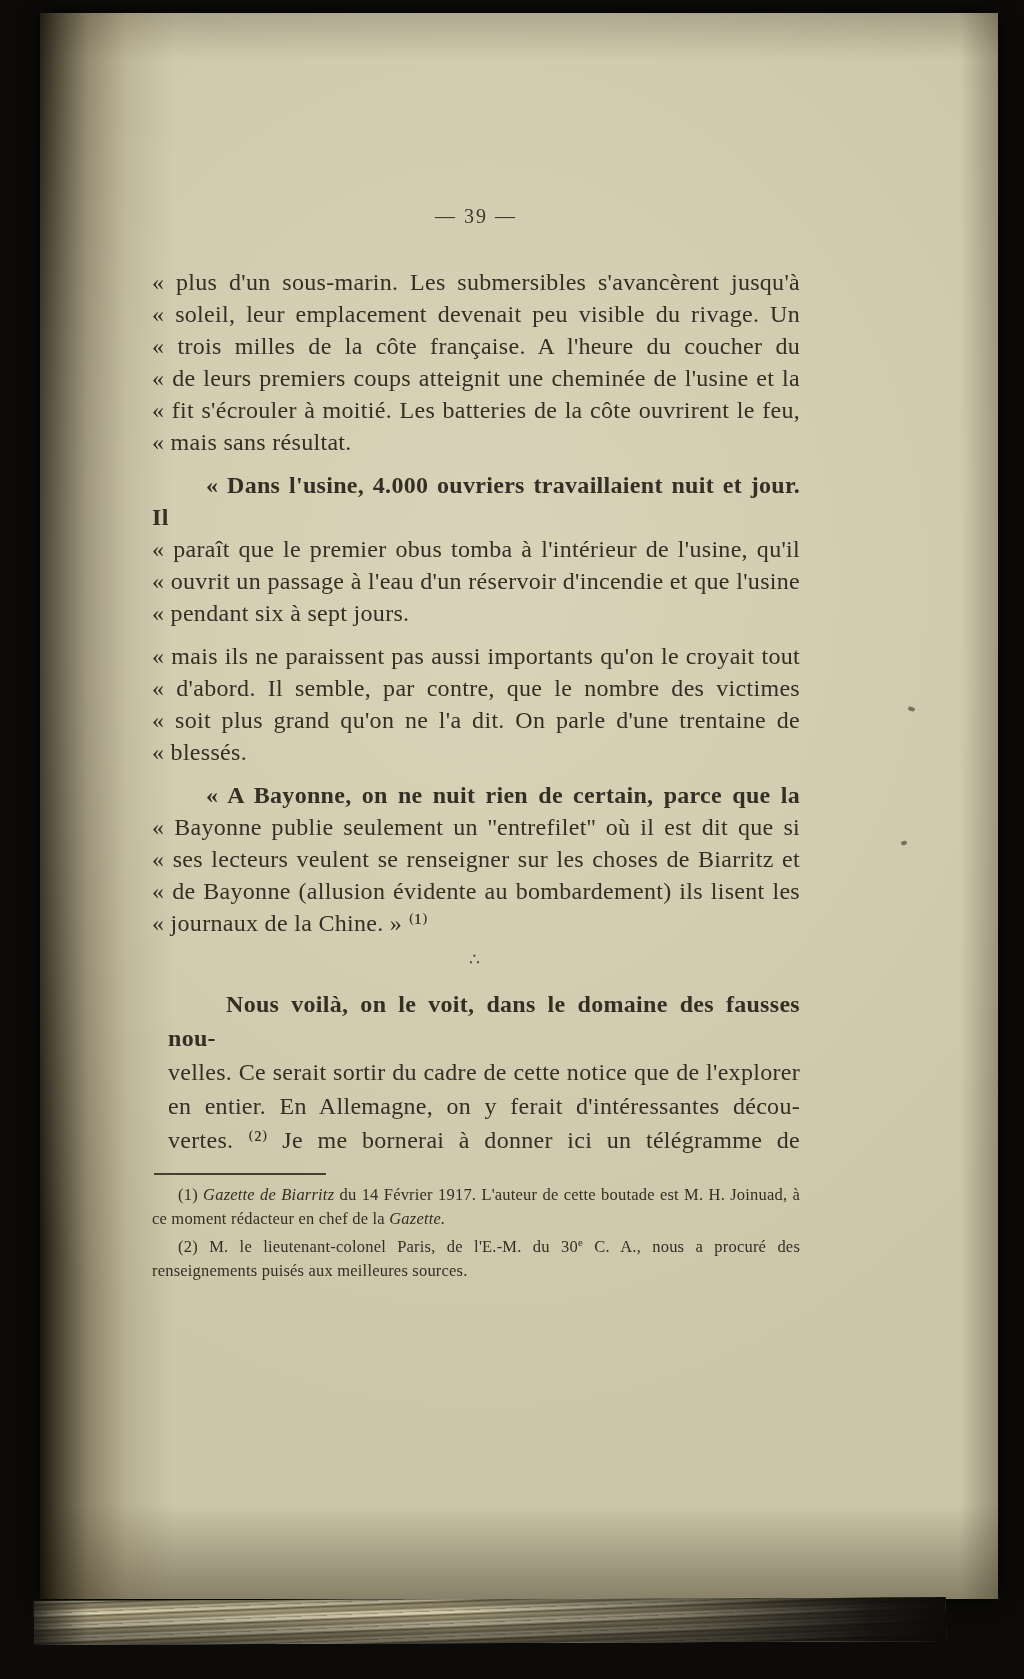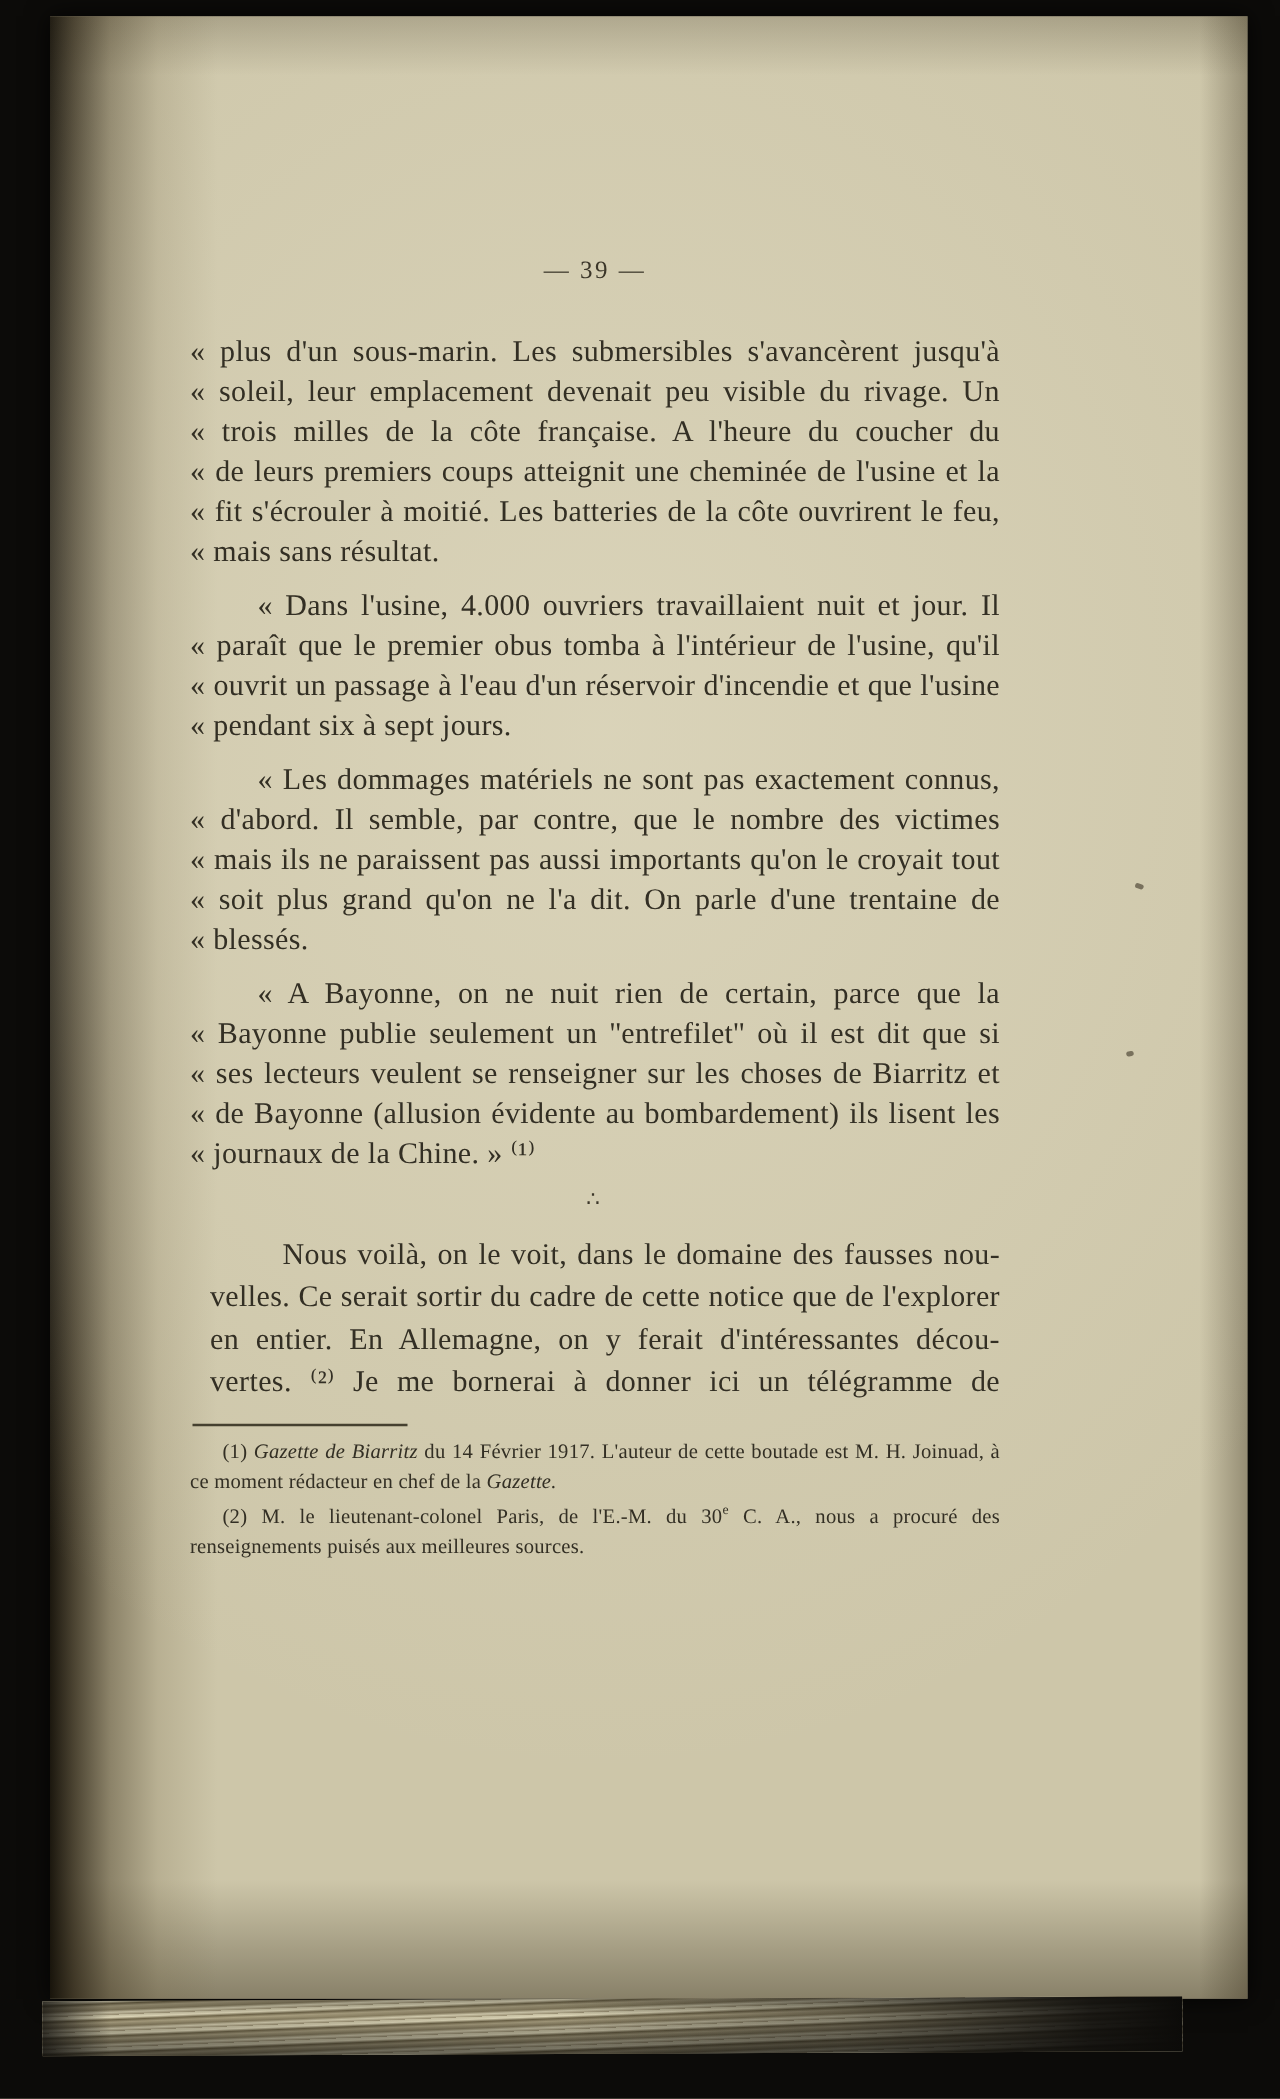--- a/index.html
+++ b/index.html
@@ -50,21 +50,21 @@
     font-size:20px; letter-spacing:2px;
     color:#3c372a;
     margin-bottom:38px;
   }
 
   .line {
     font-size:24px; line-height:32px; letter-spacing:0.3px;
     text-align:justify; text-align-last:justify;
   }
   .line.endline { text-align-last:left; }
-  .line.indent { text-indent:54px; }
+  .line.indent { text-indent:54px;font-weight:bold; }
 
   .qpara { margin-top:11px; }
   .qpara:first-child { margin-top:0; }
 
   .divider {
     text-align:center; font-size:17px; color:#3c372a;
     margin-top:10px; line-height:22px; letter-spacing:3px;
   }
 
   .body-paragraph { margin-top:16px;margin-left:16px; }
@@ -110,23 +110,22 @@
             <div class="line">« fit s'écrouler à moitié. Les batteries de la côte ouvrirent le feu,</div>
             <div class="line endline">« mais sans résultat.</div>
           </div>
           <div class="qpara">
             <div class="line indent">« Dans l'usine, 4.000 ouvriers travaillaient nuit et jour. Il</div>
             <div class="line">« paraît que le premier obus tomba à l'intérieur de l'usine, qu'il</div>
             <div class="line">« ouvrit un passage à l'eau d'un réservoir d'incendie et que l'usine</div>
             <div class="line endline">« pendant six à sept jours.</div>
           </div>
           <div class="qpara">
-            <div class="line indent">« Les dommages matériels ne sont pas exactement connus,</div>
+            <div class="line">« mais ils ne paraissent pas aussi importants qu'on le croyait tout</div>
             <div class="line">« d'abord. Il semble, par contre, que le nombre des victimes</div>
-            <div class="line">« mais ils ne paraissent pas aussi importants qu'on le croyait tout</div>
             <div class="line">« soit plus grand qu'on ne l'a dit. On parle d'une trentaine de</div>
             <div class="line endline">« blessés.</div>
           </div>
           <div class="qpara">
             <div class="line indent">« A Bayonne, on ne nuit rien de certain, parce que la</div>
             <div class="line">« Bayonne publie seulement un ''entrefilet'' où il est dit que si</div>
             <div class="line">« ses lecteurs veulent se renseigner sur les choses de Biarritz et</div>
             <div class="line">« de Bayonne (allusion évidente au bombardement) ils lisent les</div>
             <div class="line endline">« journaux de la Chine. » ⁽¹⁾</div>
           </div>

